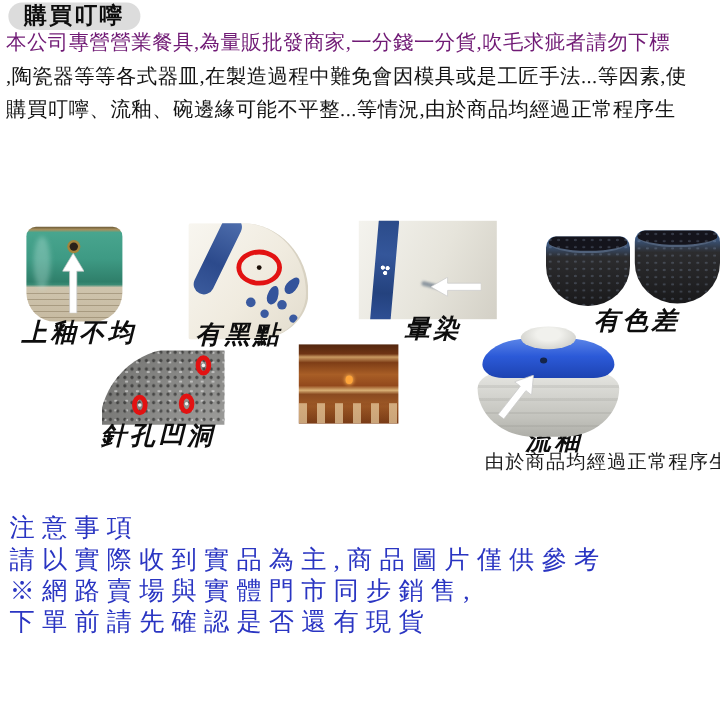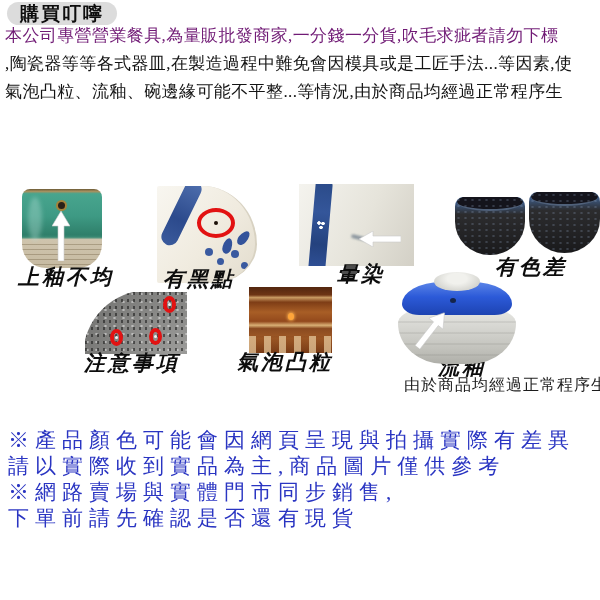--- a/index.html
+++ b/index.html
@@ -124,21 +124,21 @@
 </head>
 <body>
 
 <div id="page">
 
   <div class="abs title-pill">購買叮嚀</div>
 
   <div class="abs intro">
     <div class="intro-line red">本公司專營營業餐具,為量販批發商家,一分錢一分貨,吹毛求疵者請勿下標</div>
     <div class="intro-line">,陶瓷器等等各式器皿,在製造過程中難免會因模具或是工匠手法...等因素,使</div>
-    <div class="intro-line">氣泡凸粒、流釉、碗邊緣可能不平整...等情況,由於商品均經過正常程序生</div>
+    <div class="intro-line">購買叮嚀、流釉、碗邊緣可能不平整...等情況,由於商品均經過正常程序生</div>
   </div>
 
   <div class="cup fig">
     <div class="streak"></div>
     <div class="ridges"></div>
     <div class="glaze-dot"></div>
     <svg class="arrow-svg" style="left:30px;top:22px;" width="18" height="50" viewBox="0 0 18 50">
       <polygon points="9,0 18,15 12,15 12,50 6,50 6,15 0,15" fill="#ffffff" stroke="#c9c9c9" stroke-width="0.6"></polygon>
     </svg>
   </div>
@@ -179,40 +179,39 @@
     <div class="ring-red small" style="left:78px;top:4px;width:13px;height:17px;">
         <div class="spot"></div>
       </div>
     <div class="ring-red small" style="left:25px;top:37px;width:13px;height:17px;">
         <div class="spot"></div>
       </div>
     <div class="ring-red small" style="left:64px;top:36px;width:13px;height:17px;">
         <div class="spot"></div>
       </div>
   </div>
-  <div class="abs defect-label" style="left:84px;top:349px;">注意事項</div>
+  <div class="abs defect-label" style="left:84px;top:349px;">針孔凹洞</div>
 
   <div class="glaze-brown fig">
     <div class="bump"></div>
   </div>
-  <div class="abs defect-label" style="left:237px;top:348px;">氣泡凸粒</div>
 
   <div class="bowl-run fig">
     <div class="belly"></div>
     <div class="band"></div>
     <div class="foot"></div>
     <div class="runspot"></div>
     <svg class="arrow-svg" style="left:24px;top:36px;transform:rotate(38deg);" width="18" height="44" viewBox="0 0 18 44">
       <polygon points="9,0 18,14 12,14 12,44 6,44 6,14 0,14" fill="#ffffff" stroke="#c9c9c9" stroke-width="0.6"></polygon>
     </svg>
   </div>
   <div class="abs defect-label" style="left:438px;top:353px;">流釉</div>
 
   <div class="abs fig-caption">由於商品均經過正常程序生</div>
 
   <div class="abs notes">
-    <div class="note-line">※產品顏色可能會因網頁呈現與拍攝實際有差異</div>
+    <div class="note-line">注意事項</div>
     <div class="note-line">請以實際收到實品為主,商品圖片僅供參考</div>
     <div class="note-line">※網路賣場與實體門市同步銷售,</div>
     <div class="note-line">下單前請先確認是否還有現貨</div>
   </div>
 
 </div>
 
 </body></html>

